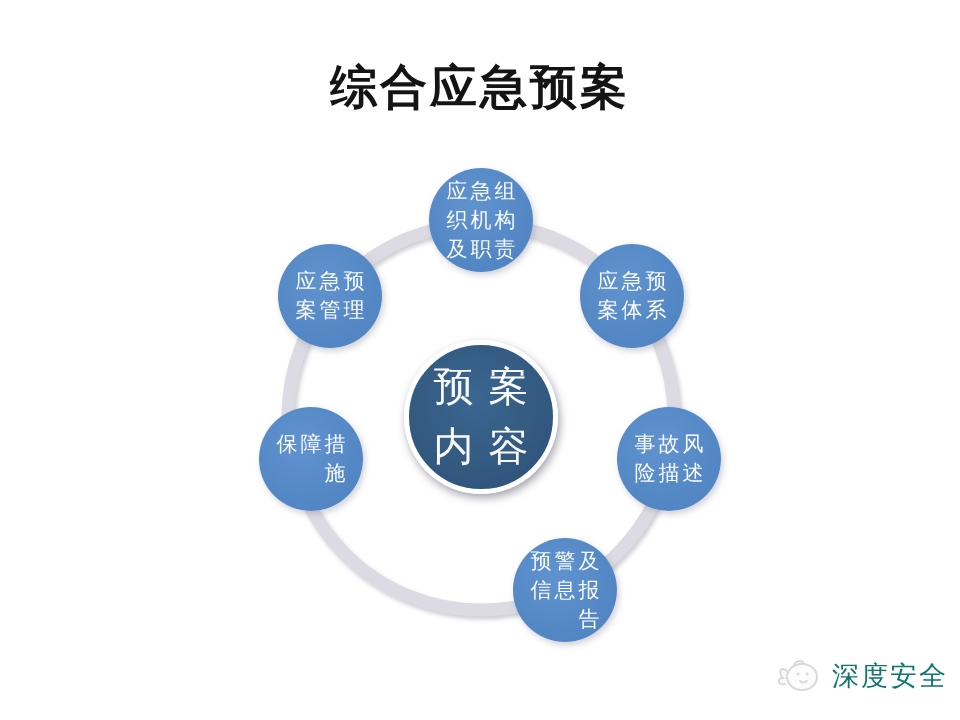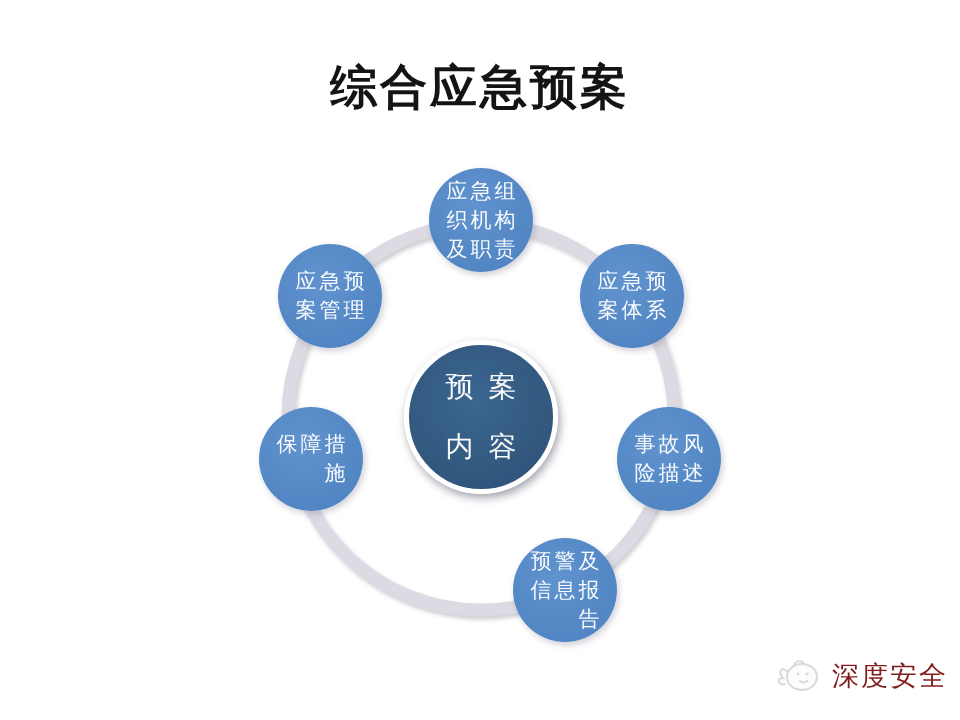--- a/index.html
+++ b/index.html
@@ -80,39 +80,39 @@
   .center-node {
     left: 404px;
     top: 340px;
     width: 144px;
     height: 144px;
     background: radial-gradient(circle at 45% 38%, #3a6690 0%, #33597f 60%, #2d507a 100%);
     border: 5px solid #ffffff;
     box-shadow: 2px 4px 9px rgba(90,90,110,0.55);
   }
   .center-node .node-label {
-    font-size: 28px;
+    font-size: 40px;
     line-height: 60px;
     letter-spacing: 15px;
     padding-left: 15px;
   }
 
   
   .watermark {
     position: absolute;
     right: 12px;
     bottom: 18px;
     display: flex;
     align-items: center;
     gap: 6px;
   }
   .watermark .wm-text {
     font-size: 27px;
     letter-spacing: 2px;
-    color: #7f1d1d;
+    color: #0f766e;
     font-family: "Liberation Sans", "DejaVu Sans", sans-serif;
   }
 </style>
 </head>
 <body>
 
 <div class="stage">
 
   <h1 class="title">综合应急预案</h1>
 

